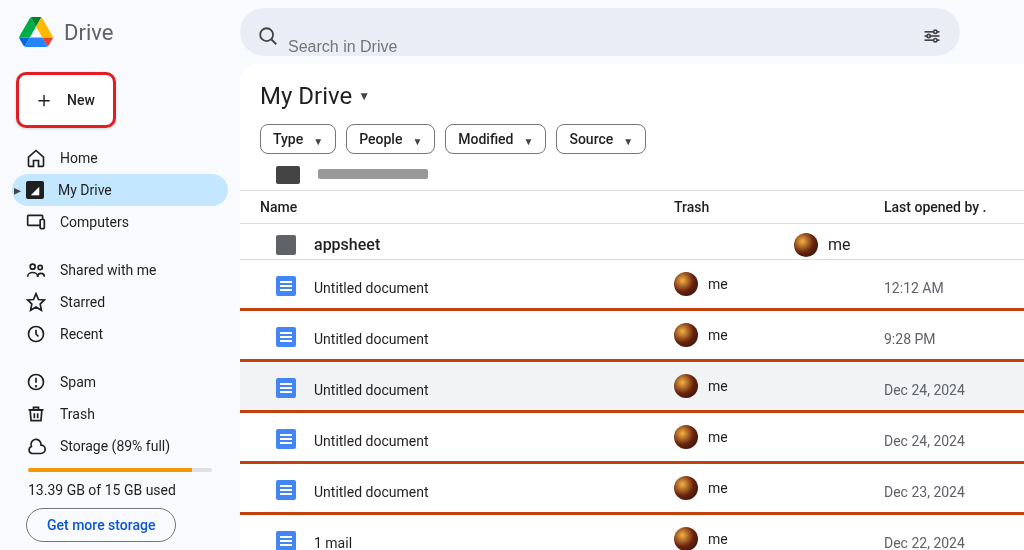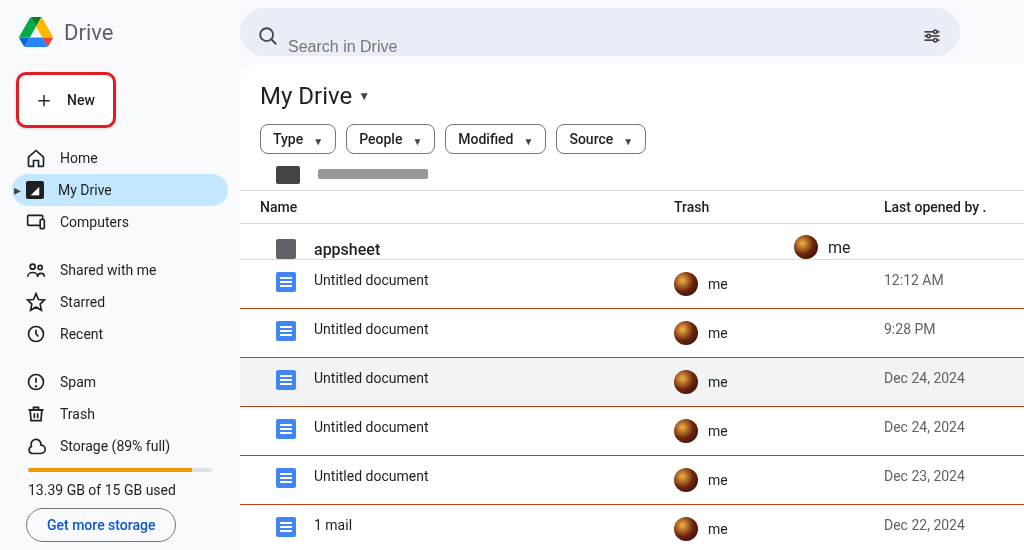--- a/index.html
+++ b/index.html
@@ -46,30 +46,30 @@
   
   .table-header { display: flex; padding: 8px 20px; font-size: 14px; font-weight: 500; color: #1f1f1f; border-bottom: 1px solid #dadce0; }
   .col-name { flex: 1; }
   .col-owner { width: 210px; }
   .col-date { width: 120px; text-align: left; }
   
   .ghost-row { display: flex; padding: 2px 20px 6px 20px; border-bottom: 1px solid #dadce0; }
   .ghost-icon { width: 24px; height: 18px; background: #444; border-radius: 2px; margin-left: 16px; margin-right: 18px; }
   .ghost-text { width: 110px; height: 10px; background: #999; border-radius: 2px; margin-top: 3px; }
   
-  .row { display: flex; align-items: flex-start; padding: 12px 20px; border-bottom: 1px solid #c2410c; font-size: 14px; }
+  .row { display: flex; align-items: flex-end; padding: 12px 20px; border-bottom: 3px solid #c2410c; font-size: 14px; }
   .row.hover { background: #f1f3f4; }
   .row .file-icon { width: 20px; height: 20px; margin-left: 16px; margin-right: 18px; background: #4285f4; border-radius: 2px; position: relative; }
   .row .file-icon::after { content: ''; position: absolute; left: 4px; right: 4px; top: 5px; height: 2px; background: #fff; box-shadow: 0 4px 0 #fff, 0 8px 0 #fff; }
   .row .fname { flex: 1; }
   .row .owner { width: 210px; display: flex; align-items: center; gap: 10px; }
   .row .avatar { width: 24px; height: 24px; border-radius: 50%; background: radial-gradient(circle at 35% 35%, #f4b342 0%, #6b2410 50%, #1a0a05 100%); }
   .row .date { width: 120px; color: #5f6368; }
   
-  .partial-row { display: flex; align-items: flex-end; padding: 6px 20px 0 20px; border-bottom: 1px solid #dadce0; height: 36px; overflow: hidden; }
+  .partial-row { display: flex; align-items: center; padding: 6px 20px 0 20px; border-bottom: 1px solid #dadce0; height: 36px; overflow: hidden; }
   .partial-row .file-icon { width: 20px; height: 20px; margin-left: 16px; margin-right: 18px; background: #5f6368; border-radius: 2px; }
   .partial-row .fname { flex: 1; color: #1f1f1f; font-weight: 500; }
   .partial-row .owner { width: 210px; display: flex; align-items: center; gap: 10px; }
   .partial-row .avatar { width: 24px; height: 24px; border-radius: 50%; background: radial-gradient(circle at 35% 35%, #f4b342 0%, #6b2410 50%, #1a0a05 100%); }
 </style>
 </head>
 <body>
 
 <div class="topbar">
   <div class="logo-area">

